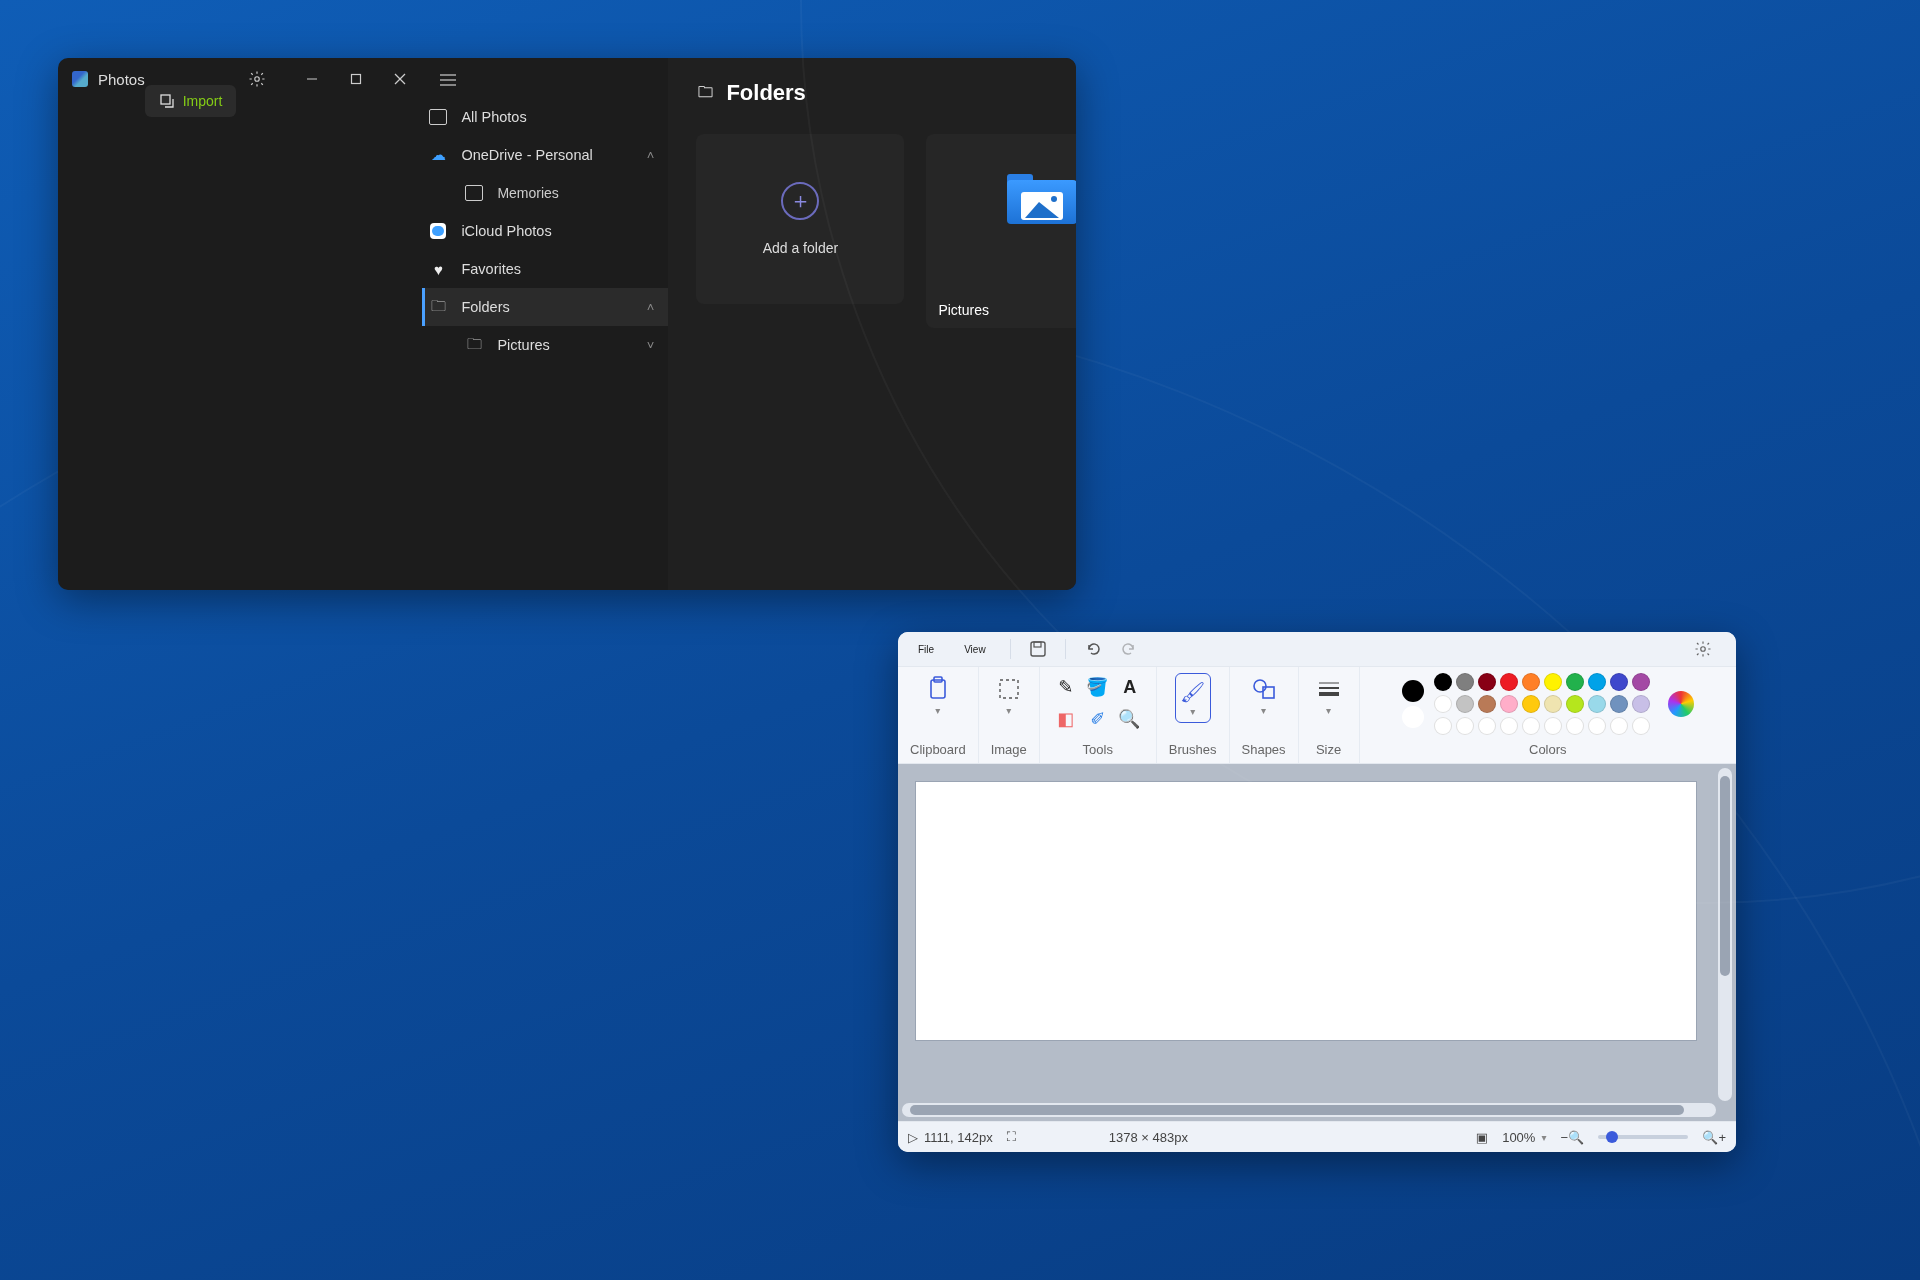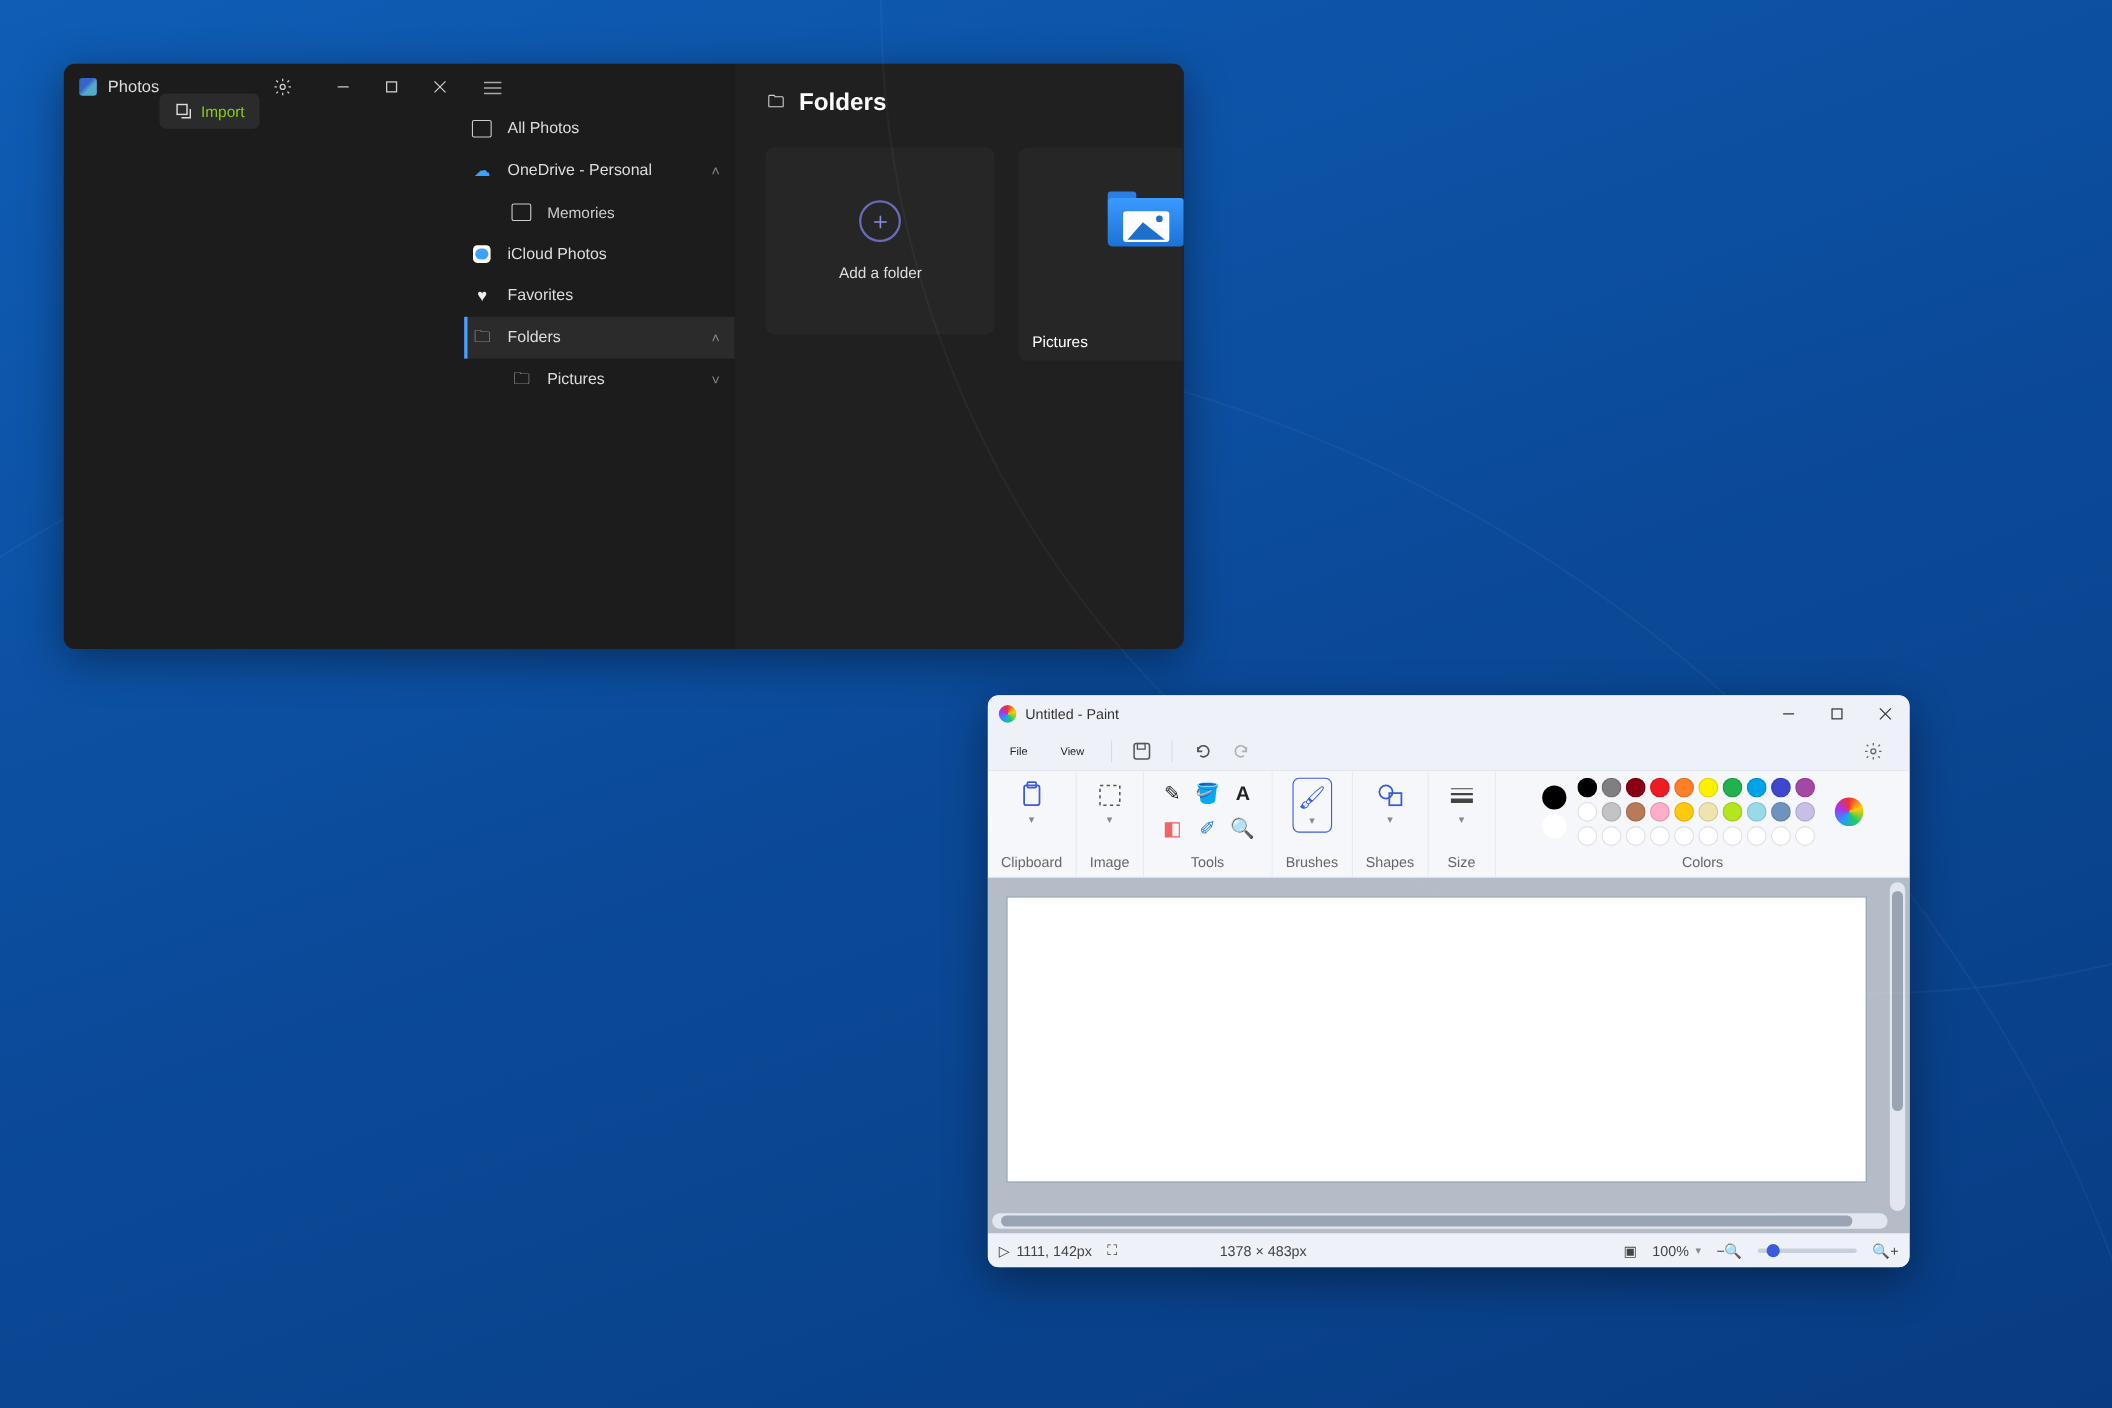--- a/index.html
+++ b/index.html
@@ -200,42 +200,20 @@
               <span class="bf-img"></span>
             </div>
           <span class="cap">Pictures</span>
         </div>
       </div>
     </div>
   </div>
 </div>
 
 <div class="paint">
-  <div class="pt-titlebar">
-    <span class="pt-logo"></span>
-    <span class="pt-title">Untitled - Paint</span>
-    <div class="pt-winbtns">
-      <div class="pt-winbtn">
-          <svg width="12" height="12">
-            <line x1="1" y1="6" x2="11" y2="6" stroke="#333" stroke-width="1.1"></line>
-          </svg>
-        </div>
-      <div class="pt-winbtn">
-          <svg width="12" height="12">
-            <rect x="1.5" y="1.5" width="9" height="9" fill="none" stroke="#333" stroke-width="1.1"></rect>
-          </svg>
-        </div>
-      <div class="pt-winbtn">
-          <svg width="12" height="12">
-            <line x1="1" y1="1" x2="11" y2="11" stroke="#333" stroke-width="1.1"></line>
-            <line x1="11" y1="1" x2="1" y2="11" stroke="#333" stroke-width="1.1"></line>
-          </svg>
-        </div>
-    </div>
-  </div>
 
   <div class="pt-menubar">
     <div class="pt-menu">File</div>
     <div class="pt-menu">View</div>
     <span class="pt-mb-sep"></span>
     <div class="pt-mb-ic">
         <svg width="18" height="18" viewBox="0 0 18 18">
           <rect x="2" y="2" width="14" height="14" rx="2" fill="none" stroke="#555" stroke-width="1.4"></rect>
           <rect x="5" y="2" width="7" height="5" fill="none" stroke="#555" stroke-width="1.2"></rect>
         </svg>

